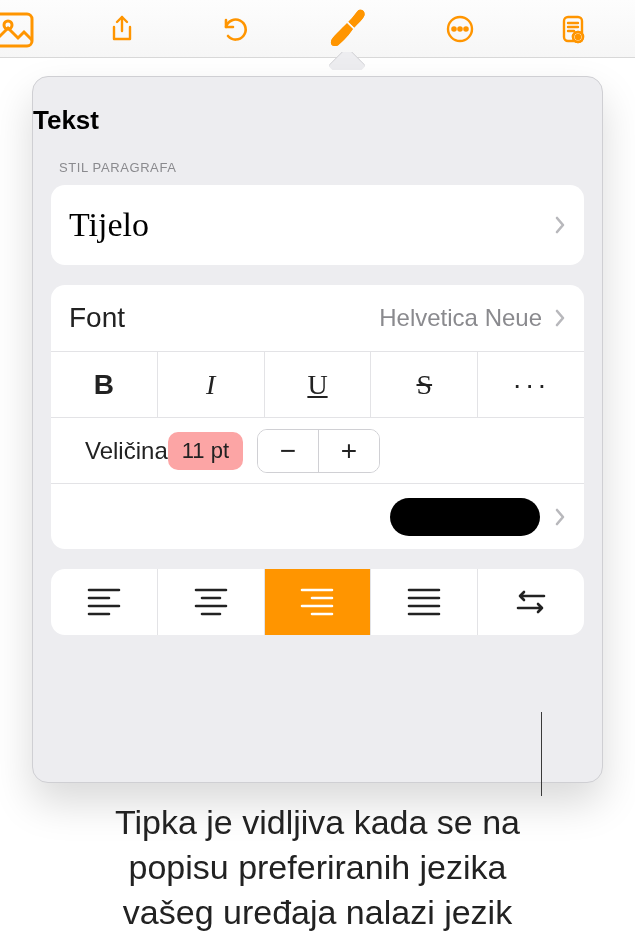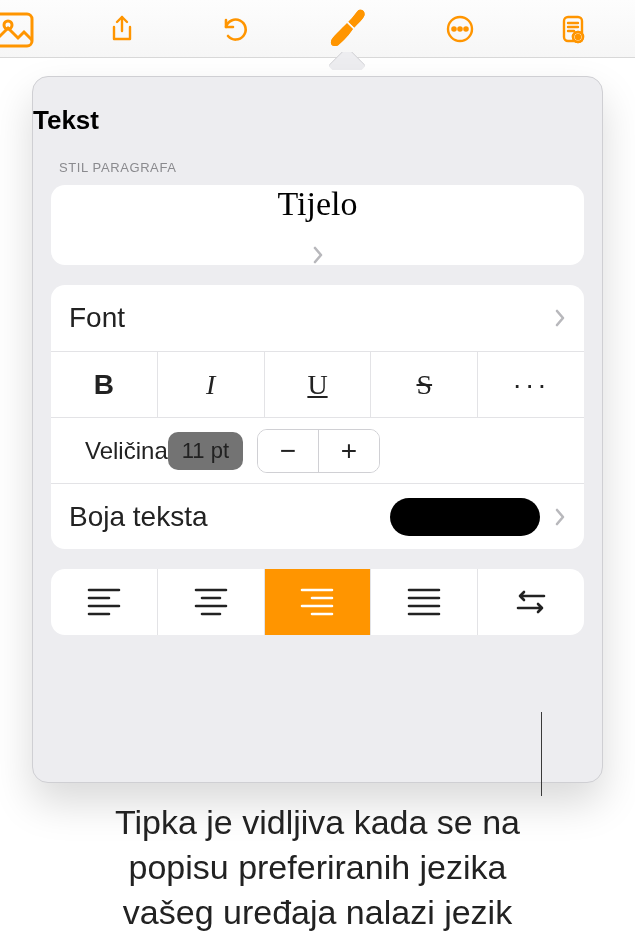--- a/index.html
+++ b/index.html
@@ -137,21 +137,21 @@
   .bius .underline { text-decoration: underline; }
   .bius .strike { text-decoration: line-through; }
   .bius .more { font-size: 28px; letter-spacing: 3px; color:#222; font-family: sans-serif;}
   
   .size-row {
     display:flex; align-items:center; padding:0 34px; height:66px;
     border-top:1px solid #e3e3e6;
   }
   .size-row .label { font-size:24px; color:#222; }
   .size-badge {
-    background:#737373;
+    background:#fca5a5;
     border-radius:10px;
     padding:6px 14px;
     font-size:22px;
     color:#222;
     margin-right:14px;
   }
   .stepper {
     display:flex;
     border:1px solid #d0d0d4;
     border-radius:10px;
@@ -281,34 +281,35 @@
     </div>
   </div>
 </div>
 
 <div class="panel">
   <div class="panel-title">Tekst</div>
   <div class="panel-scroll">
     <div class="section-label">STIL PARAGRAFA</div>
 
     <div class="card">
-      <div class="row" style="min-height:80px;flex-direction:column;">
+      <div class="row" style="min-height:80px;">
         <div class="paragraph-style">Tijelo</div>
         <span class="chevron">
           <svg viewBox="0 0 12 20" fill="none" stroke="currentColor" stroke-width="2.6" stroke-linecap="round" stroke-linejoin="round">
               <path d="M3 3 L9 10 L3 17"></path>
             </svg>
         </span>
       </div>
     </div>
 
     <div class="card">
       <div class="row">
         <span class="label">Font</span>
         <span class="grow"></span>
+        <span class="value">Helvetica Neue</span>
         <span class="chevron">
           <svg viewBox="0 0 12 20" fill="none" stroke="currentColor" stroke-width="2.6" stroke-linecap="round" stroke-linejoin="round">
               <path d="M3 3 L9 10 L3 17"></path>
             </svg>
         </span>
       </div>
 
       <div class="bius">
         <div class="bius-btn bold">B</div>
         <div class="bius-btn italic">I</div>
@@ -322,21 +323,20 @@
         <span class="grow"></span>
         <span class="size-badge">11 pt</span>
         <div class="stepper">
           <div class="step-btn">−</div>
           <div class="step-sep"></div>
           <div class="step-btn">+</div>
         </div>
       </div>
 
       <div class="row">
-        <span class="label">Boja teksta</span>
         <span class="grow"></span>
         <div class="color-swatch"></div>
         <span class="chevron">
           <svg viewBox="0 0 12 20" fill="none" stroke="currentColor" stroke-width="2.6" stroke-linecap="round" stroke-linejoin="round">
               <path d="M3 3 L9 10 L3 17"></path>
             </svg>
         </span>
       </div>
     </div>
 

